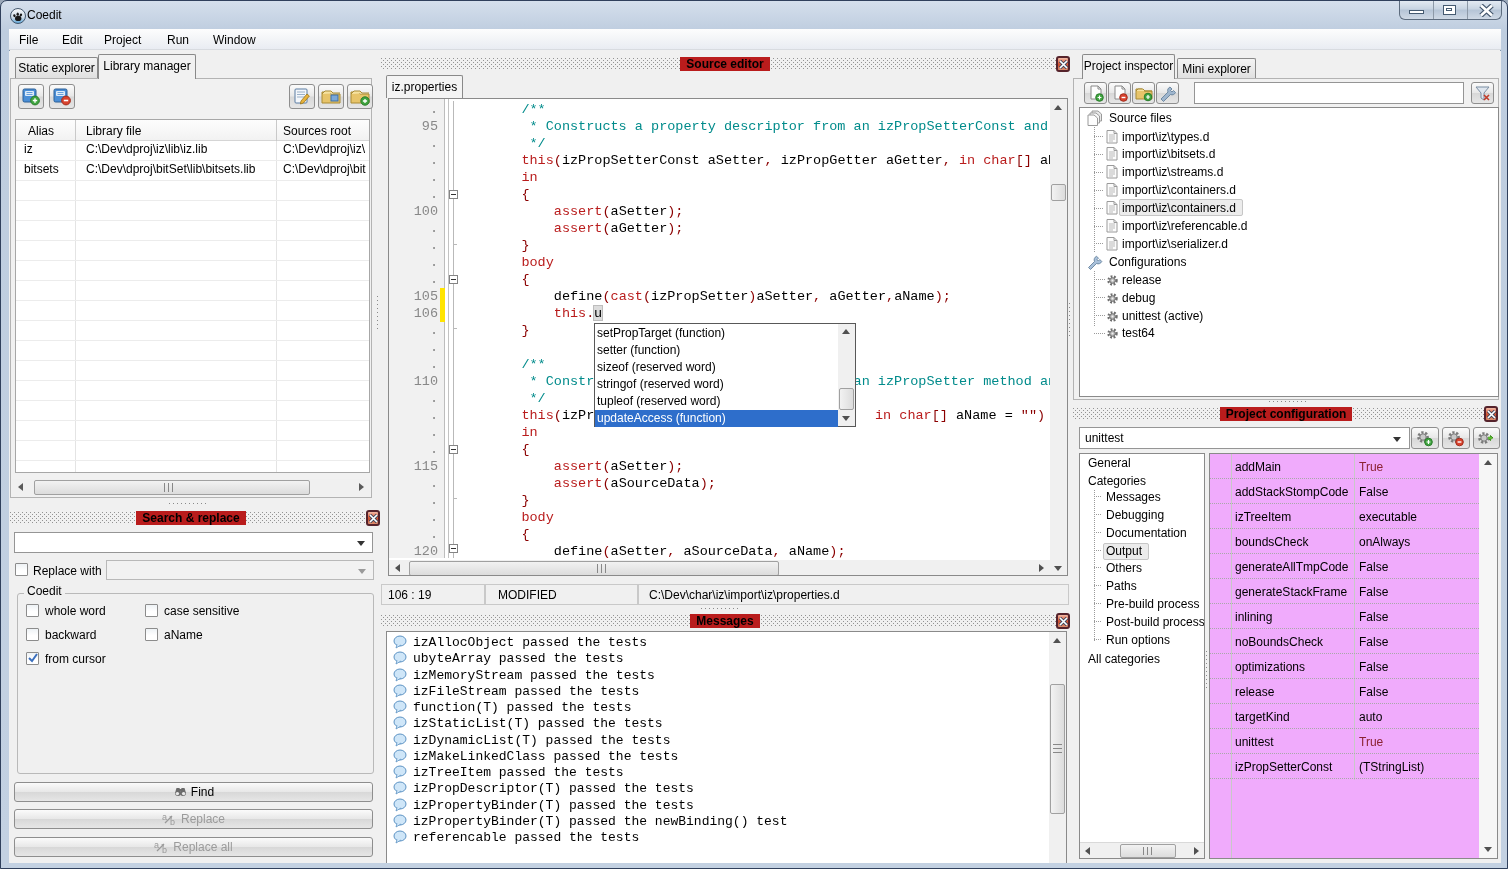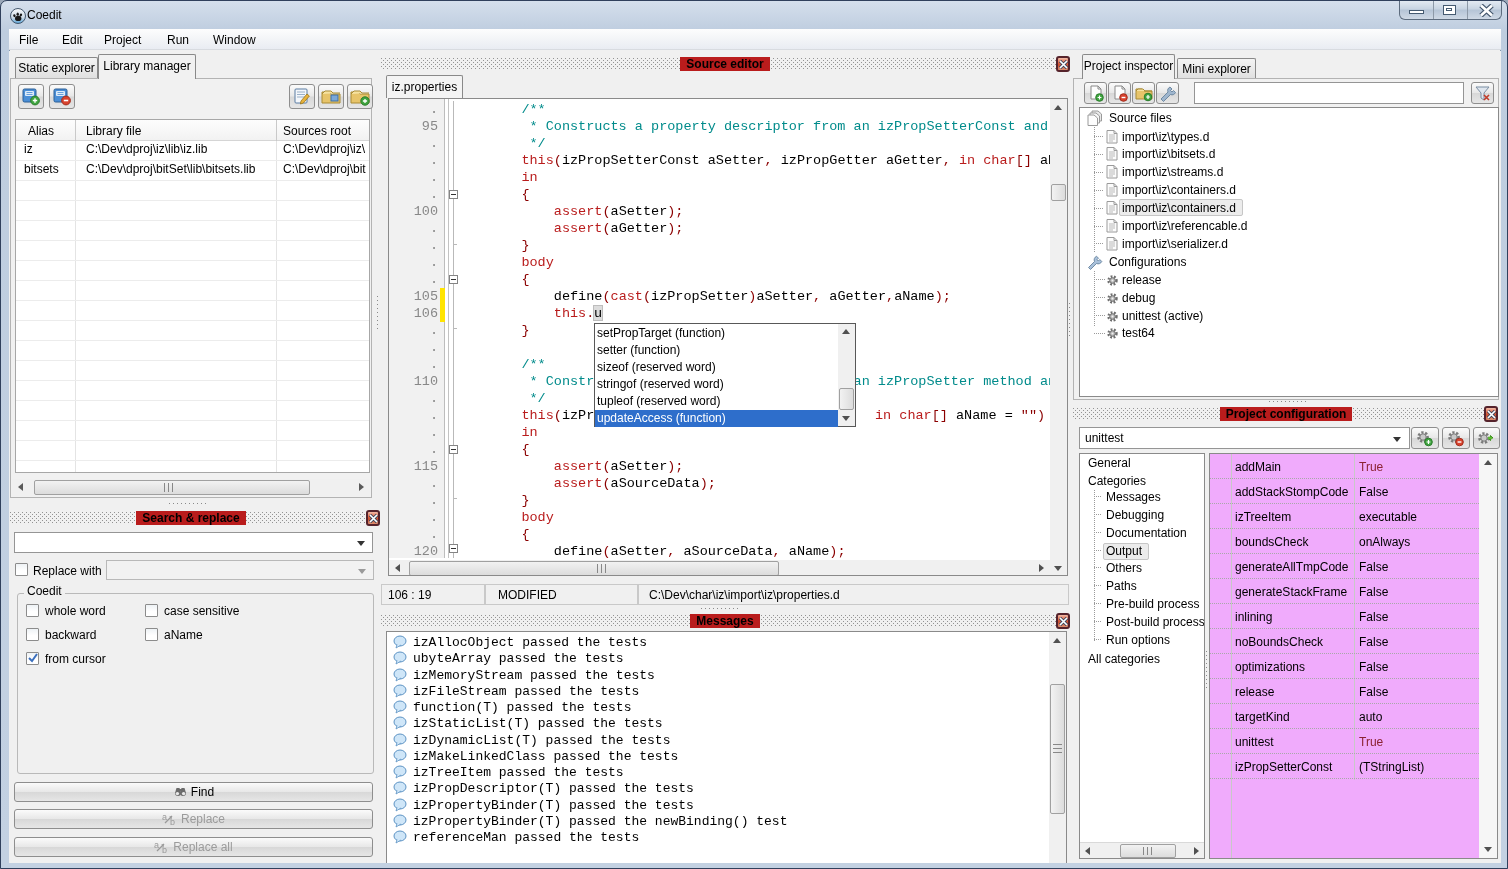--- a/index.html
+++ b/index.html
@@ -445,21 +445,21 @@
               <ellipse cx="7" cy="6" rx="6" ry="5" fill="#cfe6f8" stroke="#5d93c4"></ellipse>
               <path d="M4 9.5L3 13l5-3" fill="#cfe6f8" stroke="#5d93c4" stroke-width="0.8"></path>
             </svg>
             <b>izPropertyBinder(T) passed the newBinding() test</b>
           </div>
     <div class="mr">
             <svg width="15" height="14" viewBox="0 0 15 14">
               <ellipse cx="7" cy="6" rx="6" ry="5" fill="#cfe6f8" stroke="#5d93c4"></ellipse>
               <path d="M4 9.5L3 13l5-3" fill="#cfe6f8" stroke="#5d93c4" stroke-width="0.8"></path>
             </svg>
-            <b>referenceMan passed the tests</b>
+            <b>referencable passed the tests</b>
           </div>
    </div>
    <div class="abs" style="left:662px;top:0;width:17px;height:263px;background:#f0f0f0">
     <div class="arr" style="left:4px;top:6px;border-left:4px solid transparent;border-right:4px solid transparent;border-bottom:5px solid #505050"></div>
 
     <div class="sbthumbv" style="left:1px;top:52px;width:15px;height:130px"></div>
     <div class="abs" style="left:4px;top:112px;width:9px;height:9px;border-top:1px solid #888;border-bottom:1px solid #888">
             <div style="margin-top:3px;width:9px;height:1px;background:#888"></div>
           </div>
    </div>

